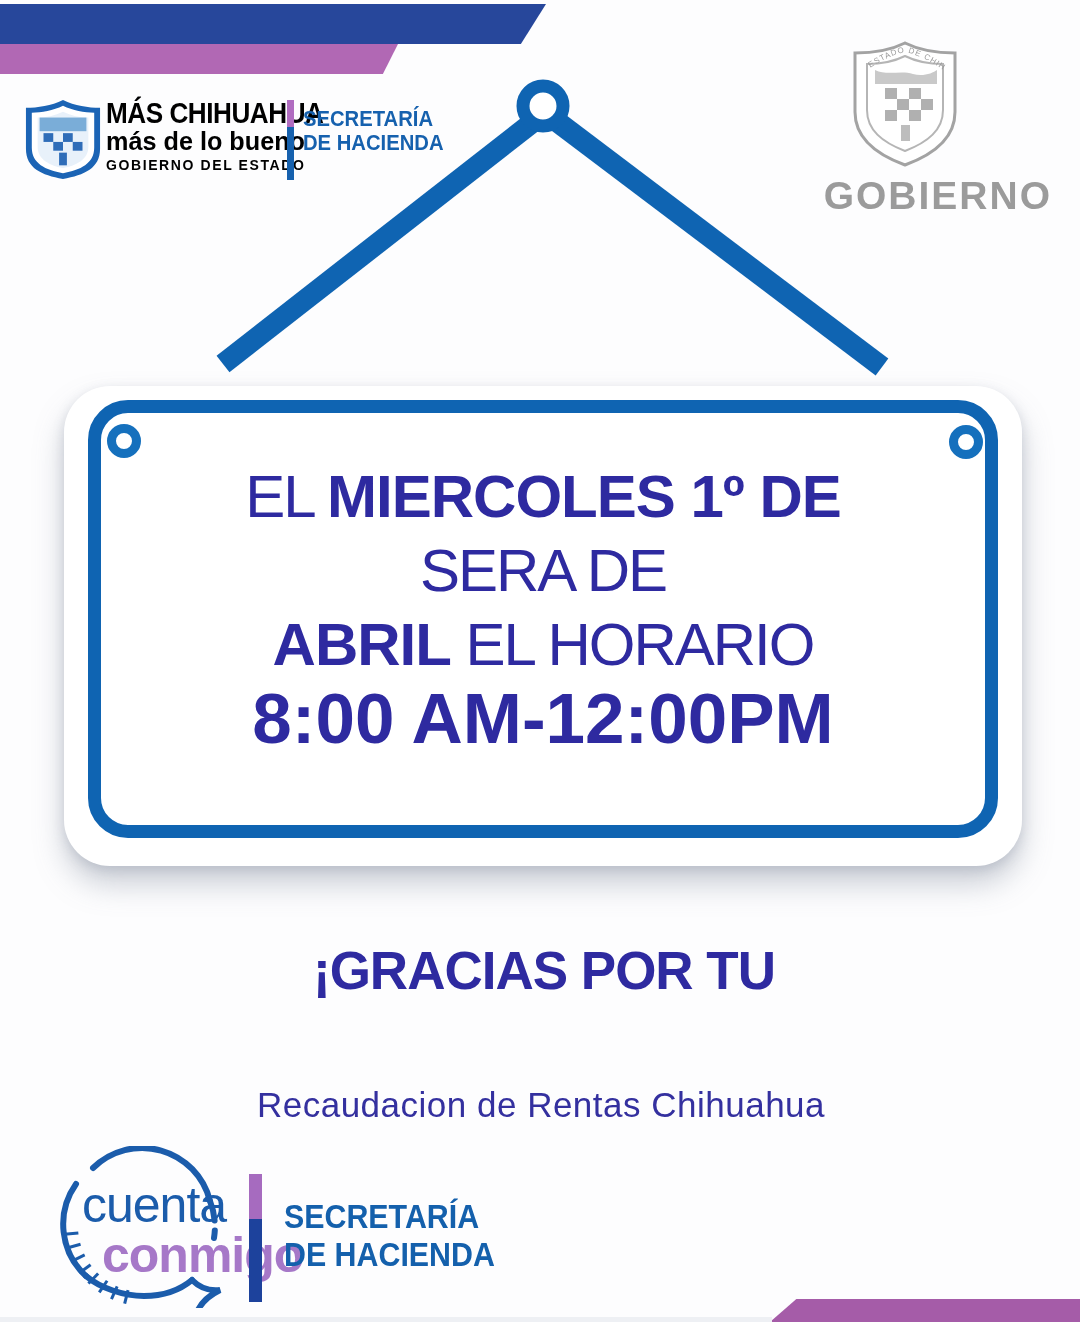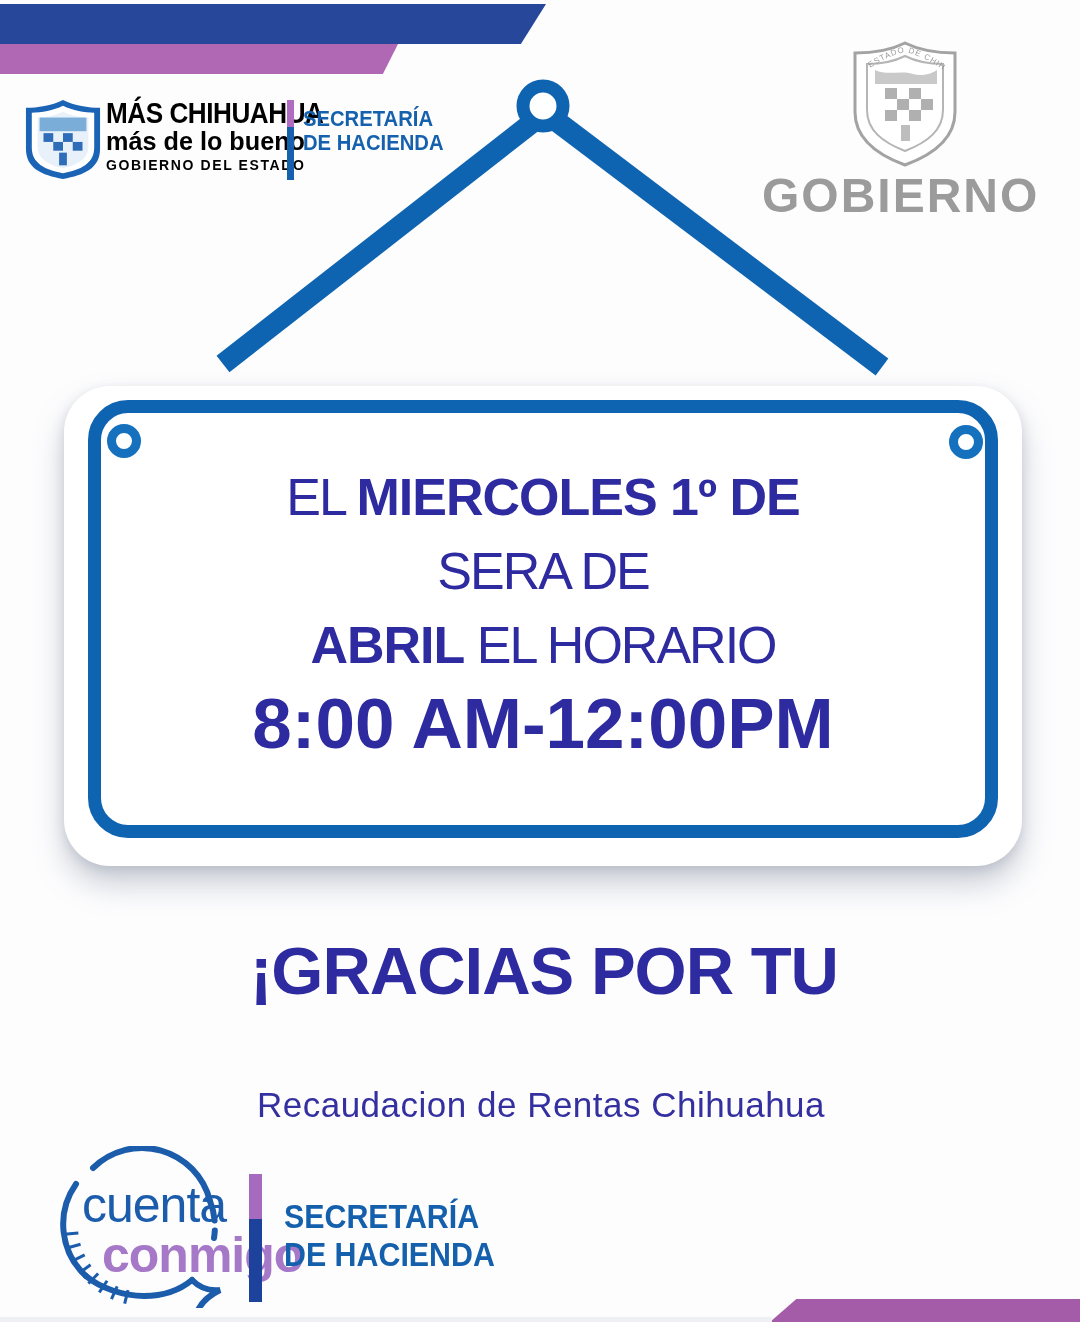--- a/index.html
+++ b/index.html
@@ -23,44 +23,44 @@
   .brand-tagline{font-size:26px;font-weight:bold;line-height:27px;
     transform:scaleX(0.97);transform-origin:left;}
   .brand-org{font-size:14px;font-weight:bold;letter-spacing:1.6px;line-height:20px;}
   .brand-divider{left:287px;top:100px;width:7px;height:80px;
     background:linear-gradient(#b06cc0 0 34%,#1661ae 34% 100%);}
   .brand-dept{left:303px;top:107px;color:#1661ae;font-weight:bold;font-size:22px;
     line-height:24px;transform:scaleX(0.92);transform-origin:left;white-space:nowrap;}
 
   
   .crest-svg{left:851px;top:40px;width:108px;height:128px;}
-  .crest-text{left:762px;top:178px;width:290px;text-align:left;color:#9b9b9b;
-    font-weight:bold;font-size:48px;line-height:36px;letter-spacing:2px;white-space:nowrap;}
+  .crest-text{left:762px;top:178px;width:290px;text-align:right;color:#9b9b9b;
+    font-weight:bold;font-size:39px;line-height:36px;letter-spacing:2px;white-space:nowrap;}
 
   
   .hanger{left:0;top:0;width:1080px;height:400px;pointer-events:none;}
 
   
   .card{left:64px;top:386px;width:958px;height:480px;background:#ffffff;border-radius:46px;
     box-shadow:0 18px 30px rgba(110,120,140,0.35),0 4px 12px rgba(110,120,140,0.22);}
   .card-border{position:absolute;left:24px;top:14px;right:24px;bottom:28px;
     border:13px solid #0f64b2;border-radius:40px;}
   .grommet{position:absolute;width:16px;height:16px;border:9px solid #1570bd;
     border-radius:50%;background:#fff;}
   .grommet-left{left:43px;top:38px;}
   .grommet-right{left:885px;top:39px;}
   .sign-text{position:absolute;left:30px;right:30px;top:74px;text-align:center;
     color:#2e2aa0;line-height:74px;}
-  .sign-line{font-size:52px;font-weight:500;letter-spacing:-2px;white-space:nowrap;}
+  .sign-line{font-size:60px;font-weight:500;letter-spacing:-2px;white-space:nowrap;}
   .sign-line b{font-weight:800;letter-spacing:-1px;}
-  .sign-line-time{font-size:71px;font-weight:800;letter-spacing:0;margin-top:5px;}
+  .sign-line-time{font-size:71px;font-weight:800;letter-spacing:0;}
 
   
   .thanks{left:0;right:0;top:942px;text-align:center;color:#2e2aa0;font-weight:800;
-    font-size:67px;line-height:57px;letter-spacing:-1px;padding-left:8px;}
+    font-size:53px;line-height:57px;letter-spacing:-1px;padding-left:8px;}
   .office{left:2px;right:0;top:1085px;text-align:center;color:#34309f;
     font-size:35px;font-weight:500;letter-spacing:0.5px;}
 
   
   .bubble-svg{left:38px;top:1146px;width:212px;height:162px;}
   .word-cuenta{left:82px;top:1176px;font-size:50px;font-weight:normal;color:#1b5cab;
     letter-spacing:-1px;}
   .word-conmigo{left:102px;top:1226px;font-size:50px;font-weight:bold;color:#a678c8;
     letter-spacing:-1px;}
   .footer-divider{left:249px;top:1174px;width:13px;height:128px;

